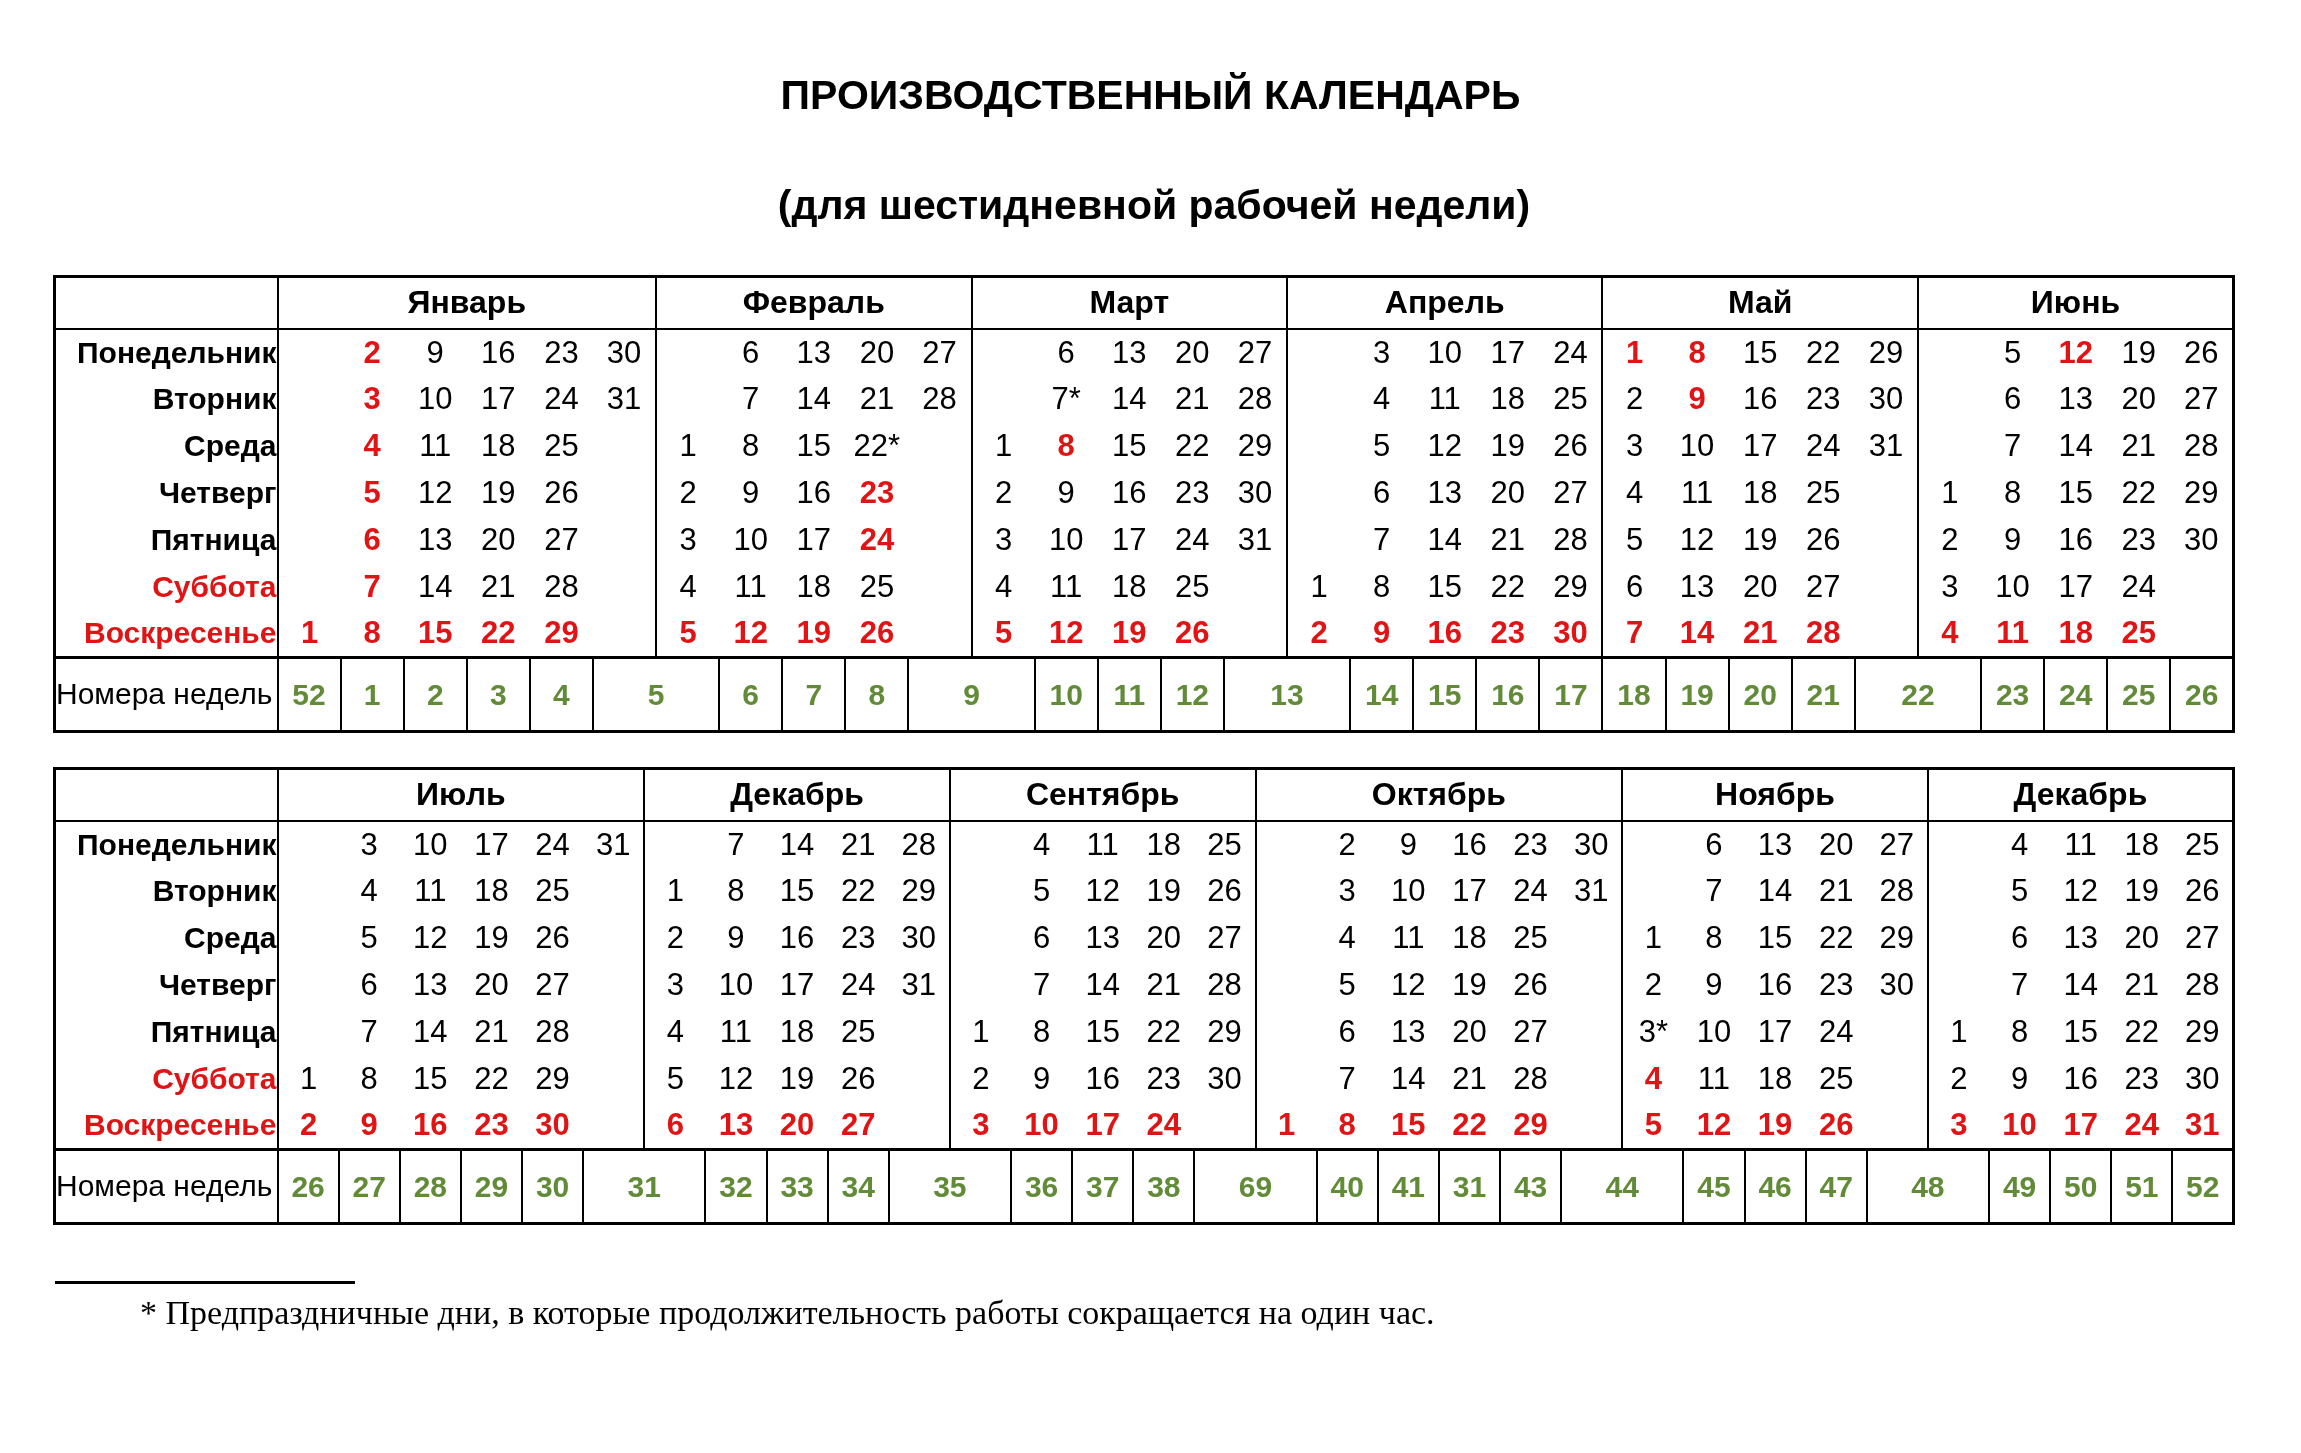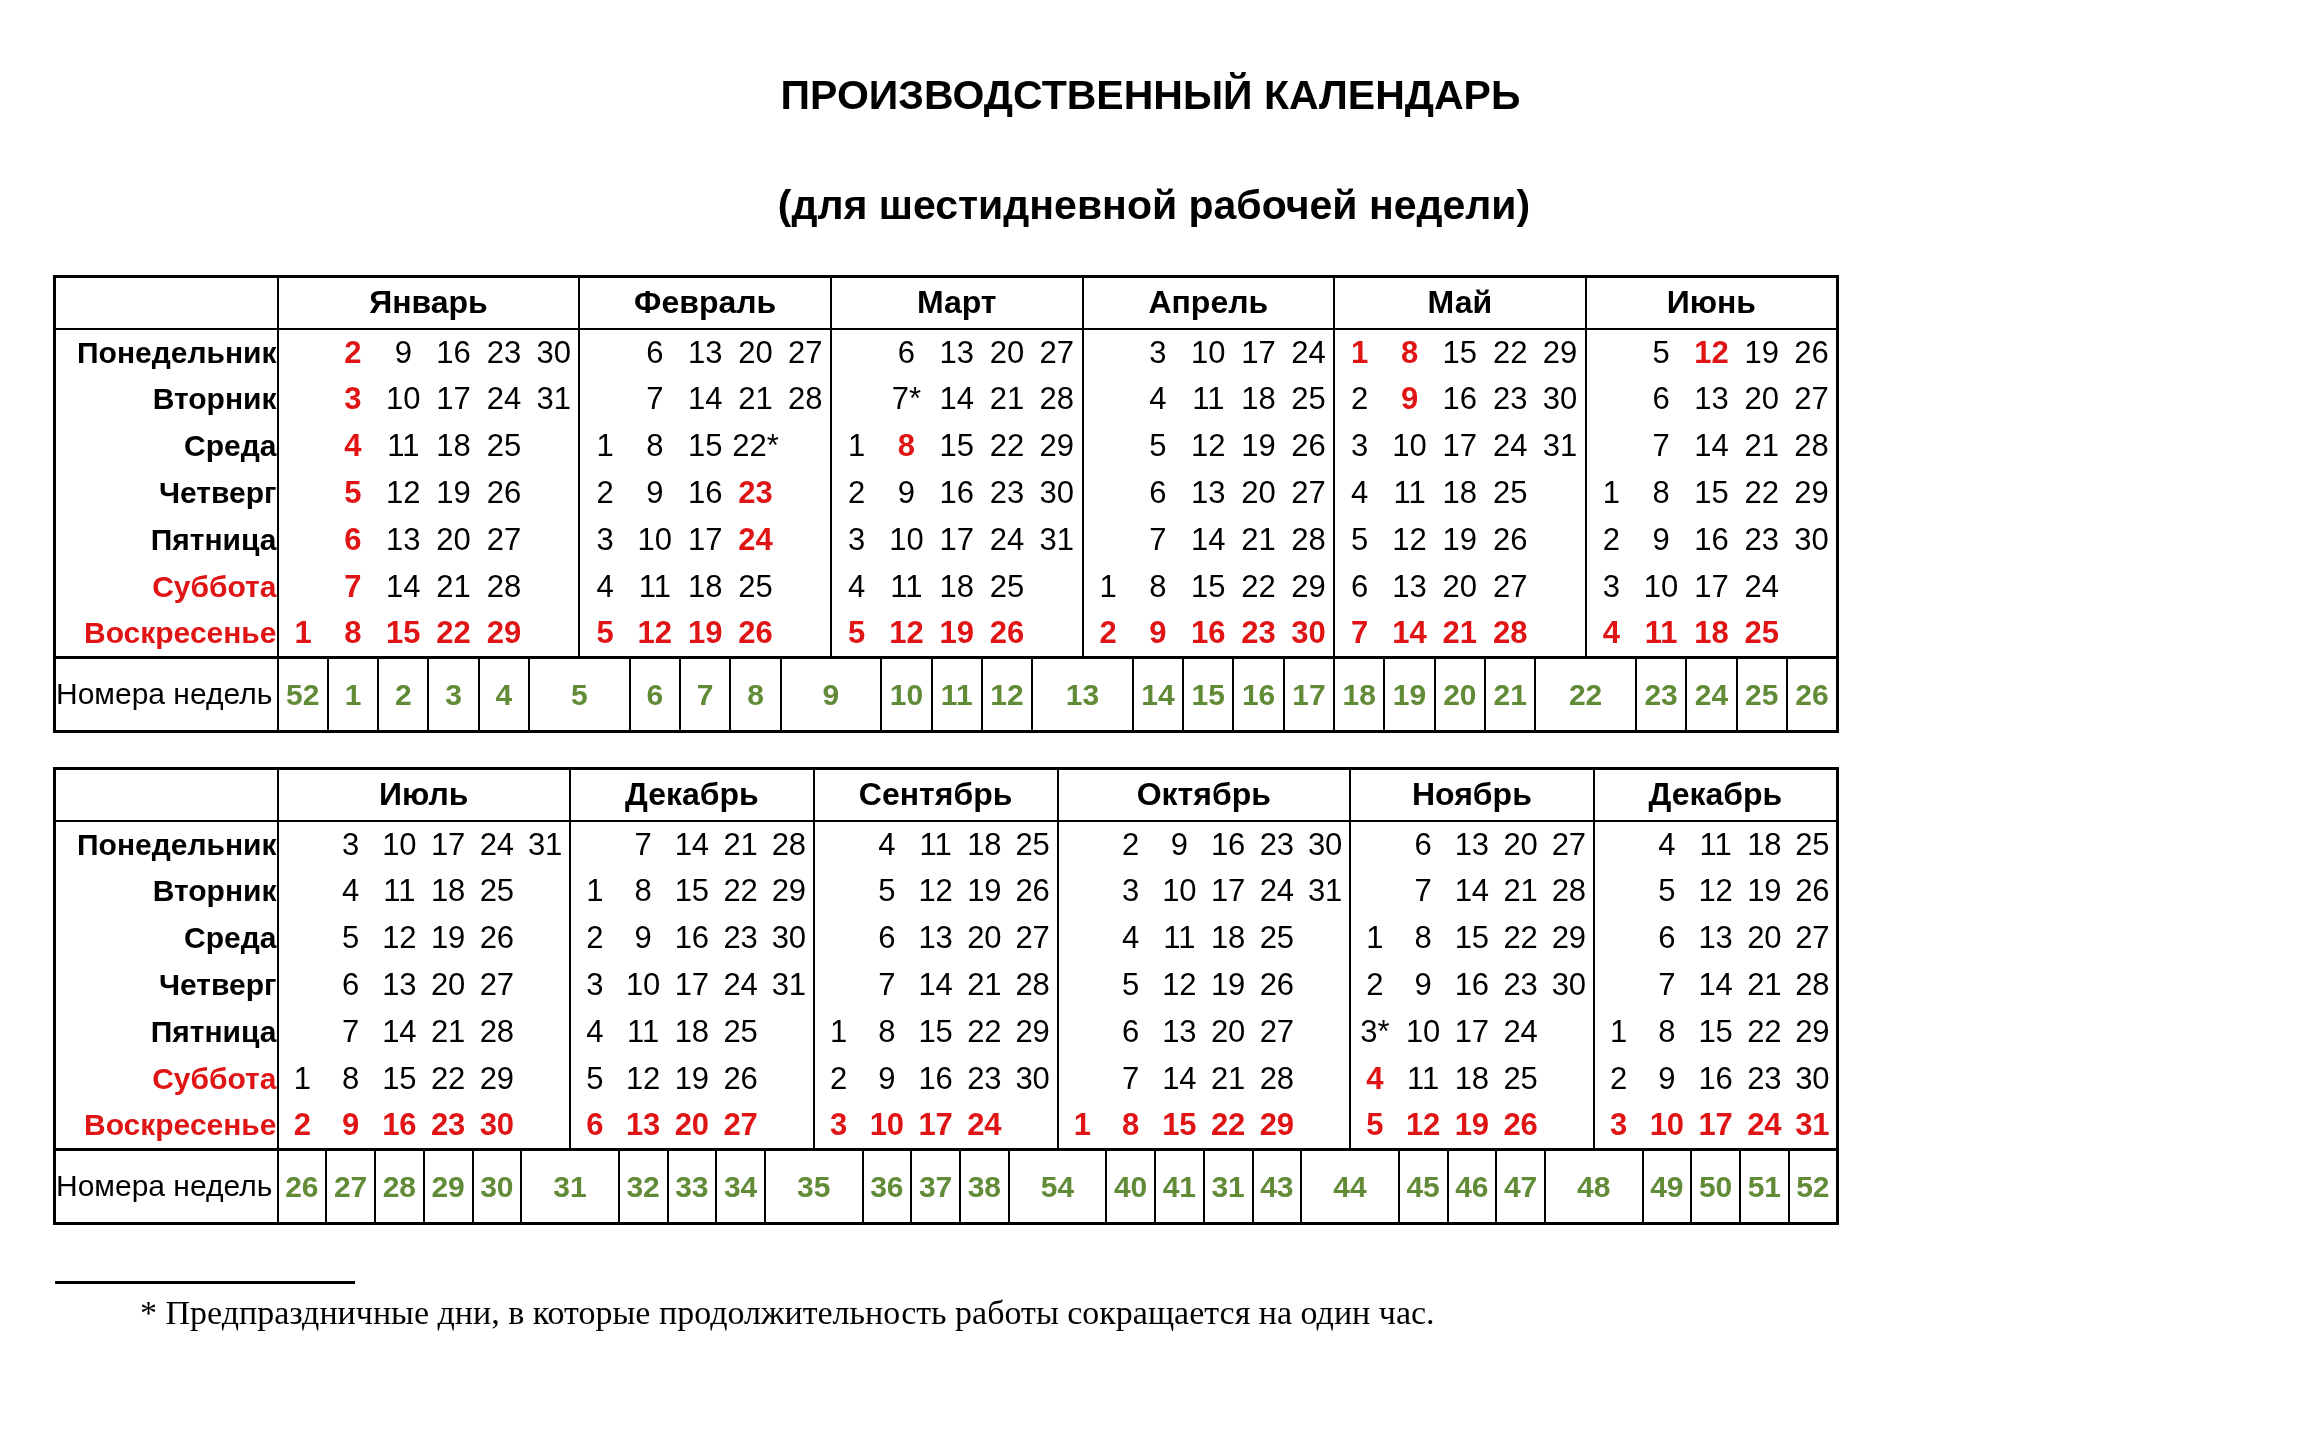--- a/index.html
+++ b/index.html
@@ -20,21 +20,21 @@
   .subtitle {
     margin-top: 60px;
     text-align: center;
     font-weight: bold;
     font-size: 41px;
     padding-left: 7px;
   }
   table.cal {
     border-collapse: collapse;
     table-layout: fixed;
-    width: 1786px;
+    width: 2182px;
     margin-left: 53px;
     border: 3px solid #000;
   }
   table.cal.first { margin-top: 46px; }
   table.cal.second { margin-top: 34px; }
   .cal th, .cal td { padding: 0; margin: 0; }
   .cal thead th {
     height: 52px;
     font-size: 32px;
     font-weight: bold;
@@ -715,21 +715,21 @@
         <td class="week-cell" colspan="1">29</td>
         <td class="week-cell" colspan="1">30</td>
         <td class="week-cell" colspan="2">31</td>
         <td class="week-cell" colspan="1">32</td>
         <td class="week-cell" colspan="1">33</td>
         <td class="week-cell" colspan="1">34</td>
         <td class="week-cell" colspan="2">35</td>
         <td class="week-cell" colspan="1">36</td>
         <td class="week-cell" colspan="1">37</td>
         <td class="week-cell" colspan="1">38</td>
-        <td class="week-cell" colspan="2">54</td>
+        <td class="week-cell" colspan="2">69</td>
         <td class="week-cell" colspan="1">40</td>
         <td class="week-cell" colspan="1">41</td>
         <td class="week-cell" colspan="1">31</td>
         <td class="week-cell" colspan="1">43</td>
         <td class="week-cell" colspan="2">44</td>
         <td class="week-cell" colspan="1">45</td>
         <td class="week-cell" colspan="1">46</td>
         <td class="week-cell" colspan="1">47</td>
         <td class="week-cell" colspan="2">48</td>
         <td class="week-cell" colspan="1">49</td>

